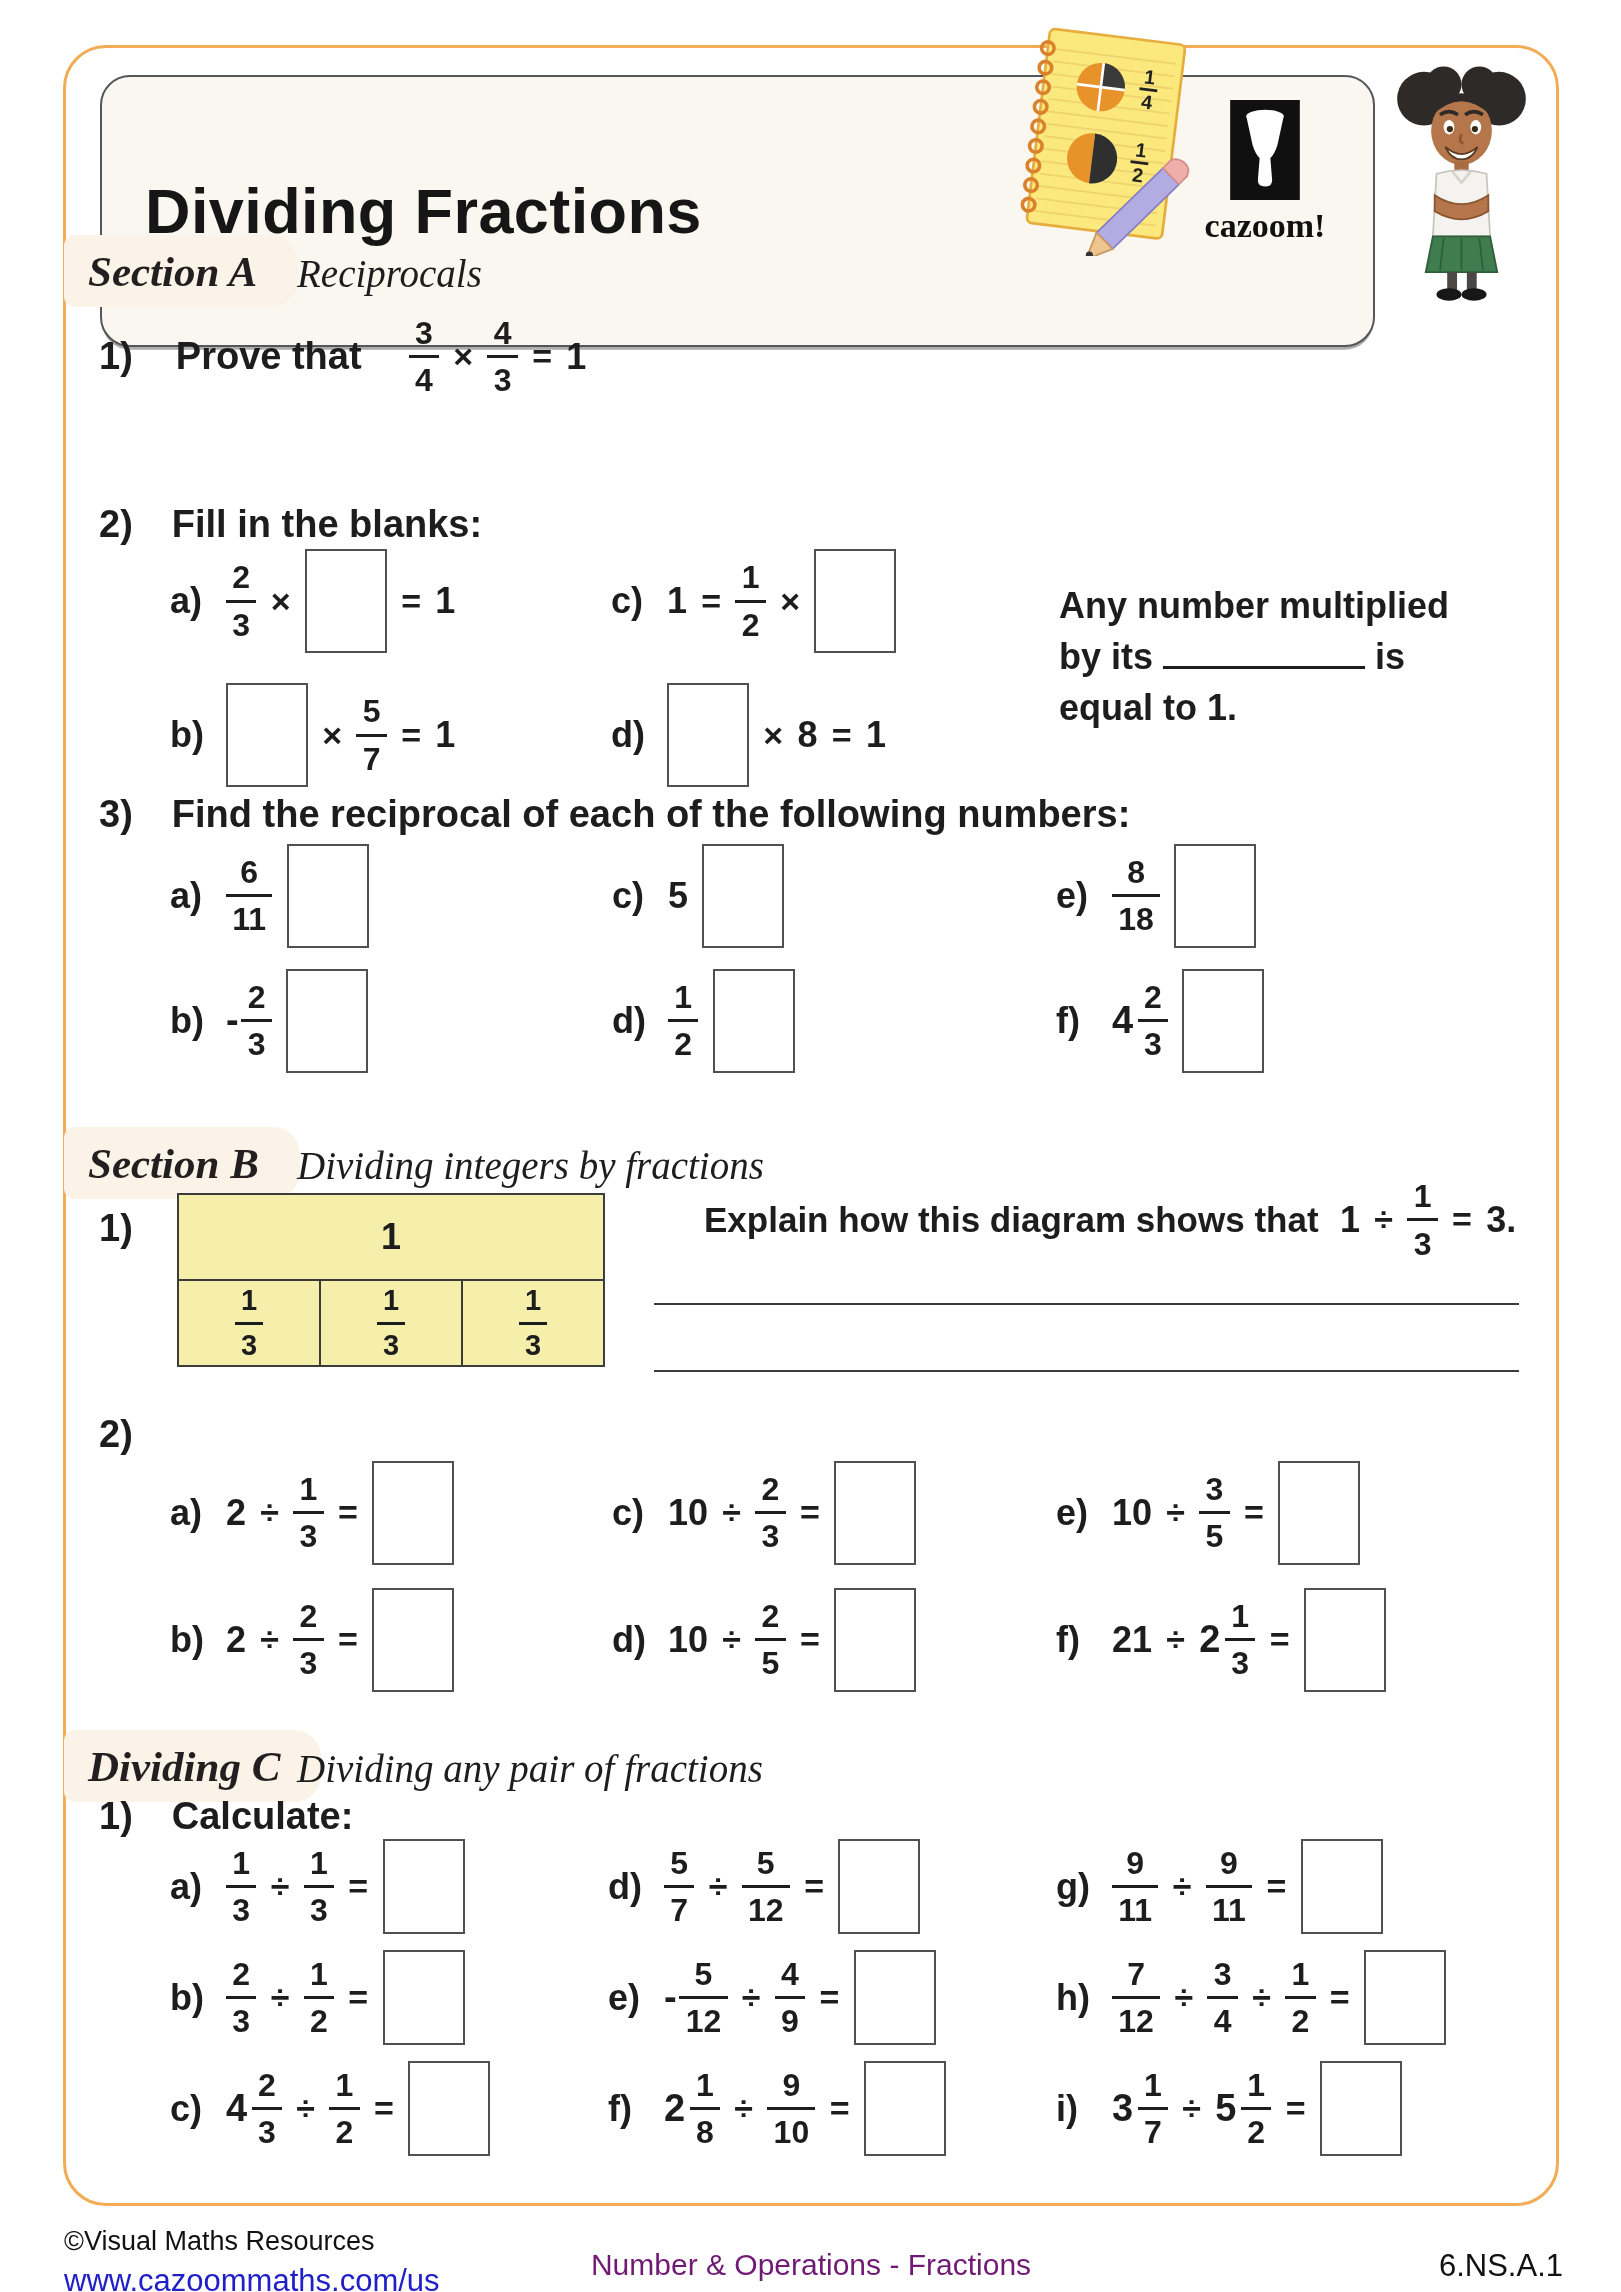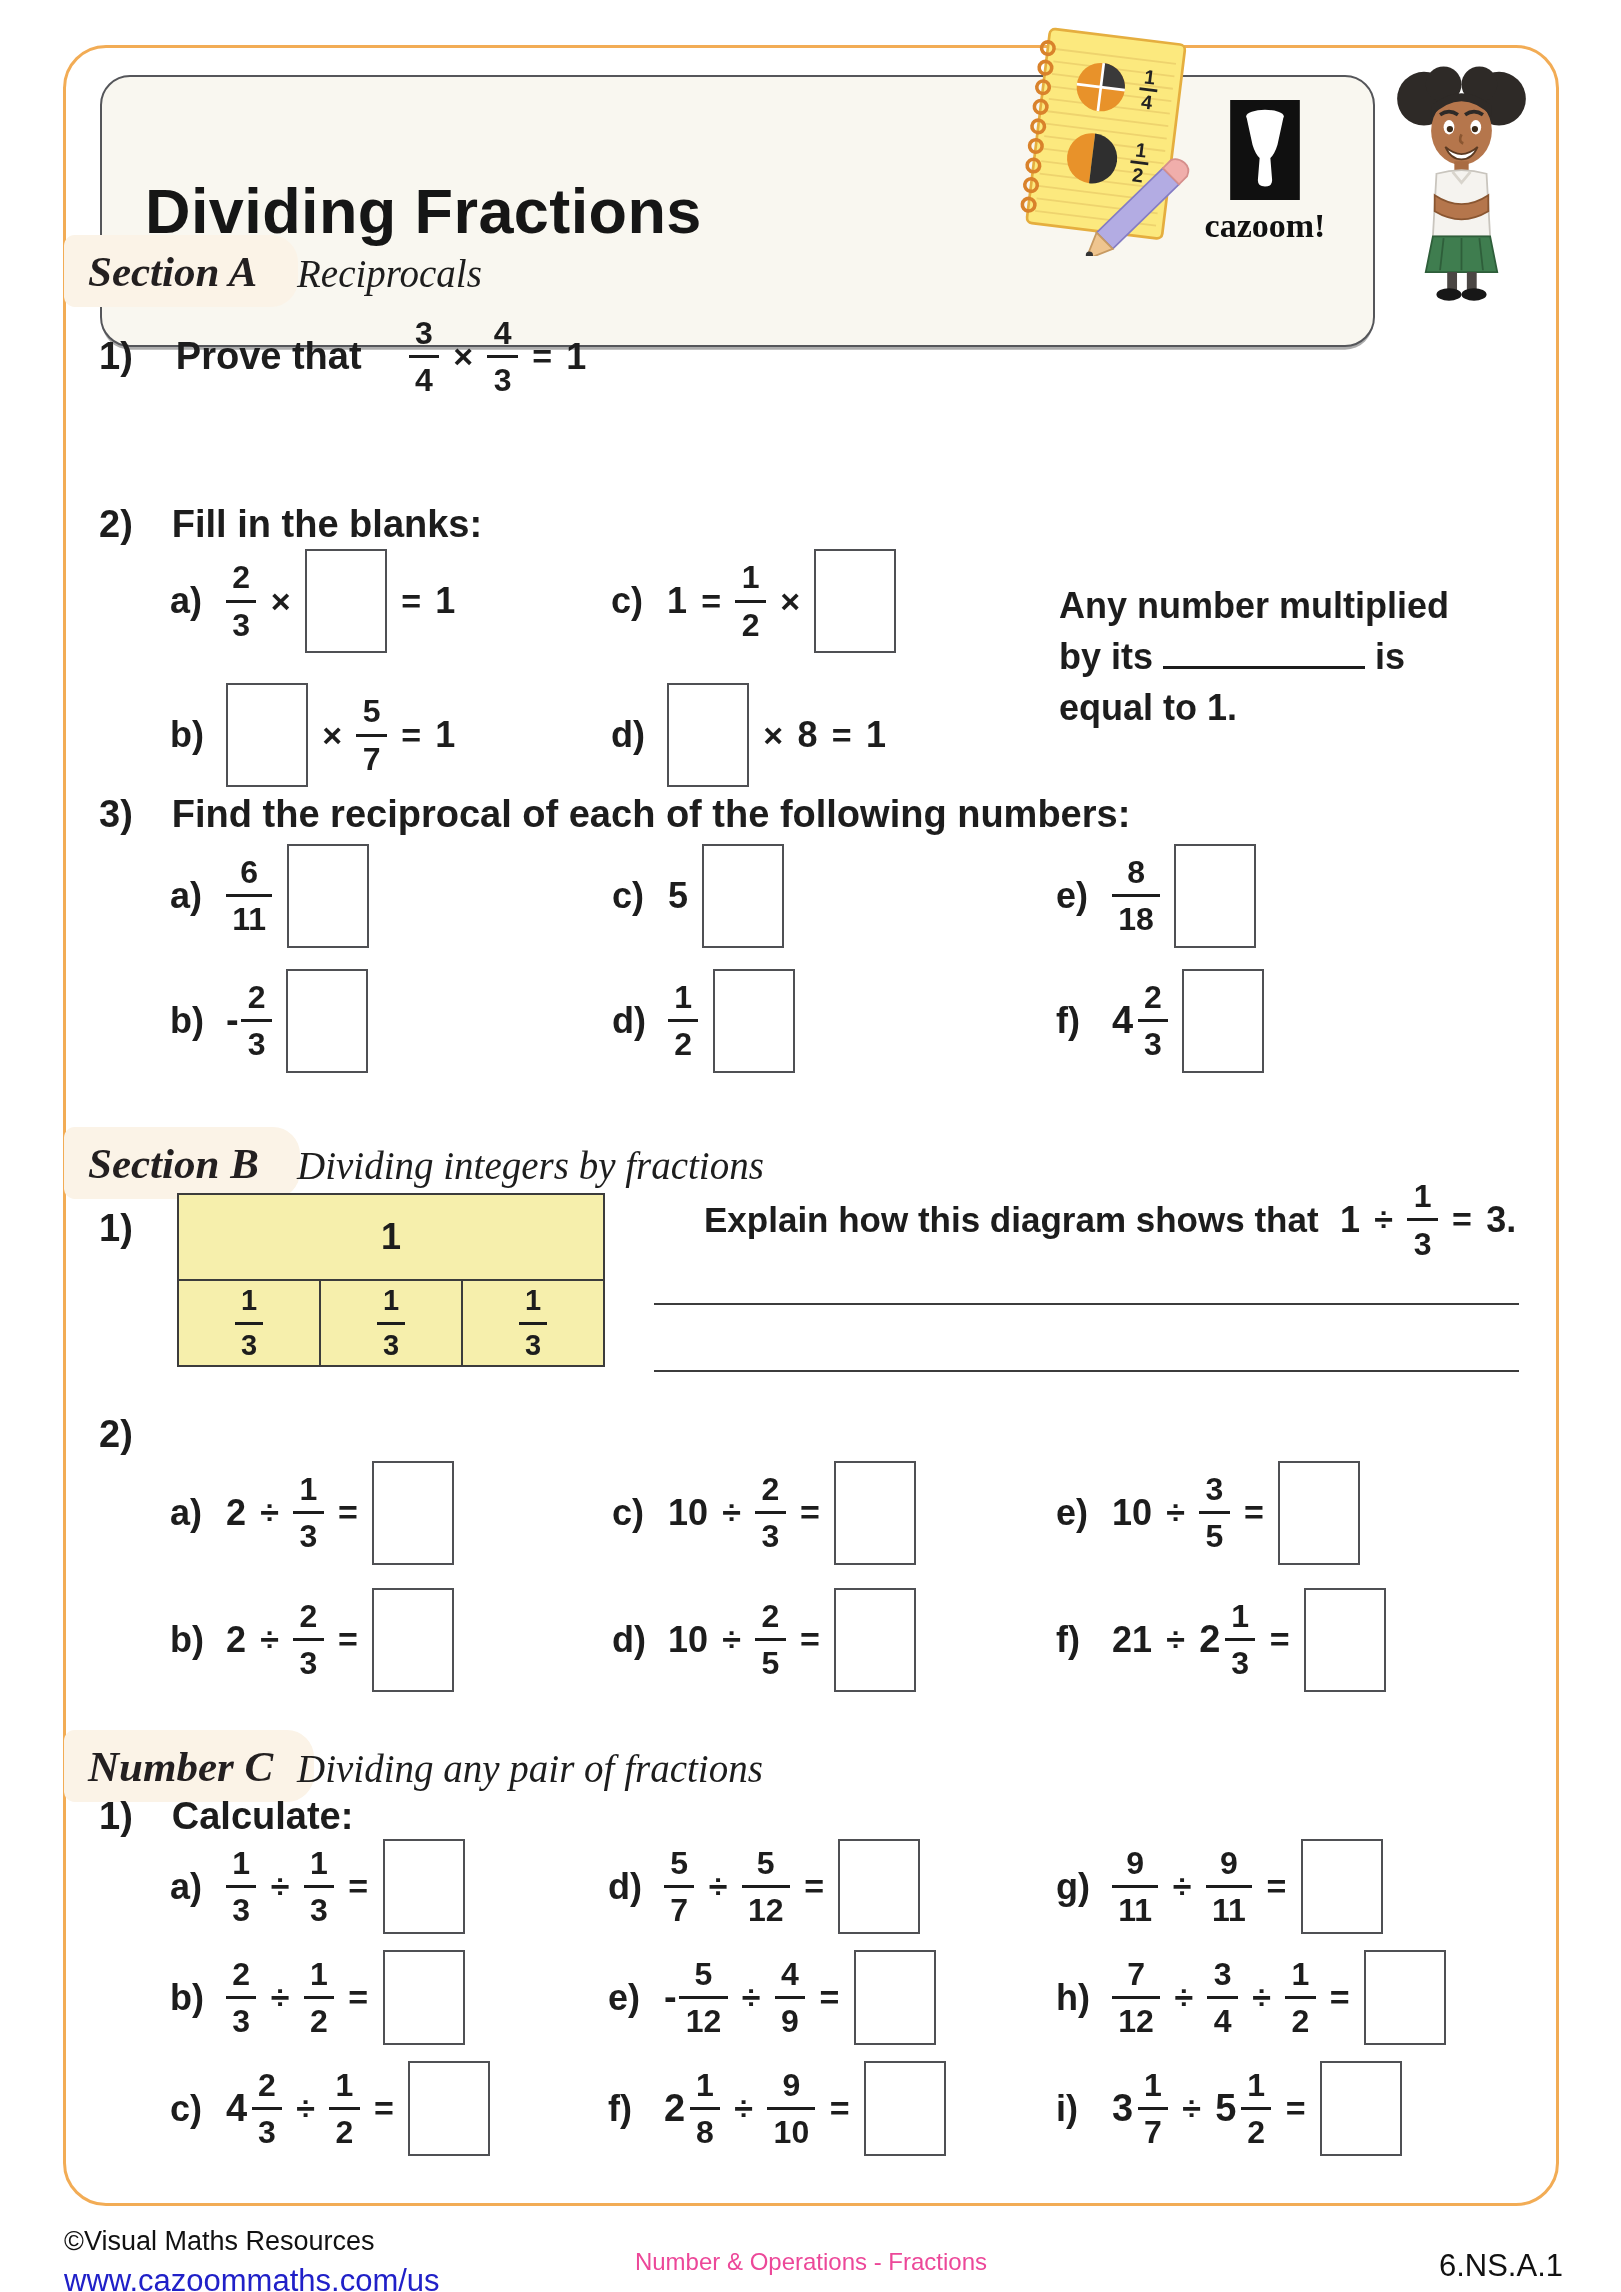--- a/index.html
+++ b/index.html
@@ -58,21 +58,21 @@
   .diagram .frac .n,.diagram .frac .d{font-size:29px;}
 
   .explain{position:absolute;left:656px;top:1180px;display:flex;align-items:center;gap:14.3px;width:896px;margin-left:48px;}
   .explain .ex-prompt{font-size:35px;font-weight:700;margin-right:7.2px;}
 
   .ans-lines{position:absolute;left:654px;top:1303px;width:865px;}
   .ans-line{height:0;border-bottom:2.7px solid #3C3C3C;margin-bottom:65px;}
 
   .footer-copy{position:absolute;left:64px;top:2226px;font-size:27px;color:#111;}
   .footer-link{position:absolute;left:64px;top:2263px;font-size:31px;color:#2020C8;text-decoration:underline;}
-  .footer-center{position:absolute;left:0;top:2248px;width:100%;text-align:center;font-size:24px;color:#ec4899;}
+  .footer-center{position:absolute;left:0;top:2248px;width:100%;text-align:center;font-size:30px;color:#701a75;}
   .footer-code{position:absolute;right:59px;top:2248px;font-size:31px;color:#111;}
 </style>
 </head>
 <body>
 
 <div class="page-border"></div>
 
 <div class="title-box">
   <h1>Dividing Fractions</h1>
 </div>
@@ -481,21 +481,21 @@
             <span class="d">3</span>
           </span>
         </span>
         <span class="op">=</span>
         <span class="box"></span>
       </span>
     </div>
   </div>
 
 <div class="section-pill" style="top:1730px;">
-  <span>Number C</span>
+  <span>Dividing C</span>
 </div>
 <div class="section-sub" style="top:1746px;">Dividing any pair of fractions</div>
 
 <div class="qhead" style="top:1795px;">
   <span class="qnum">1)</span>
   <span>Calculate:</span>
 </div>
 <div class="pgrid" id="c-q1-grid">
     <div class="prob">
       <span class="plabel">a)</span>

